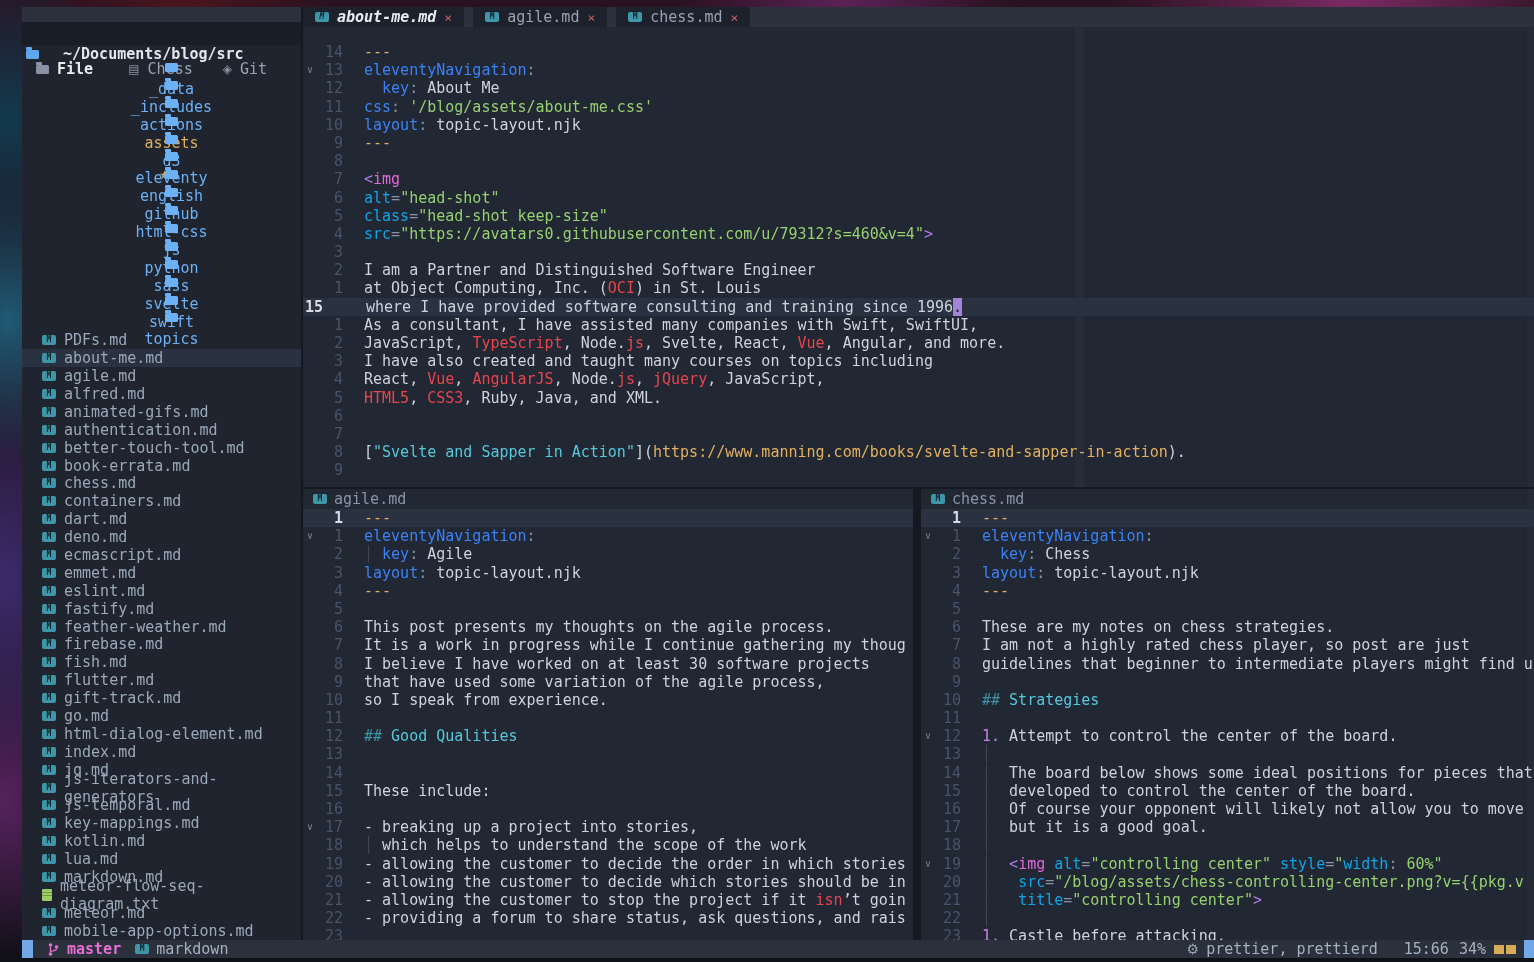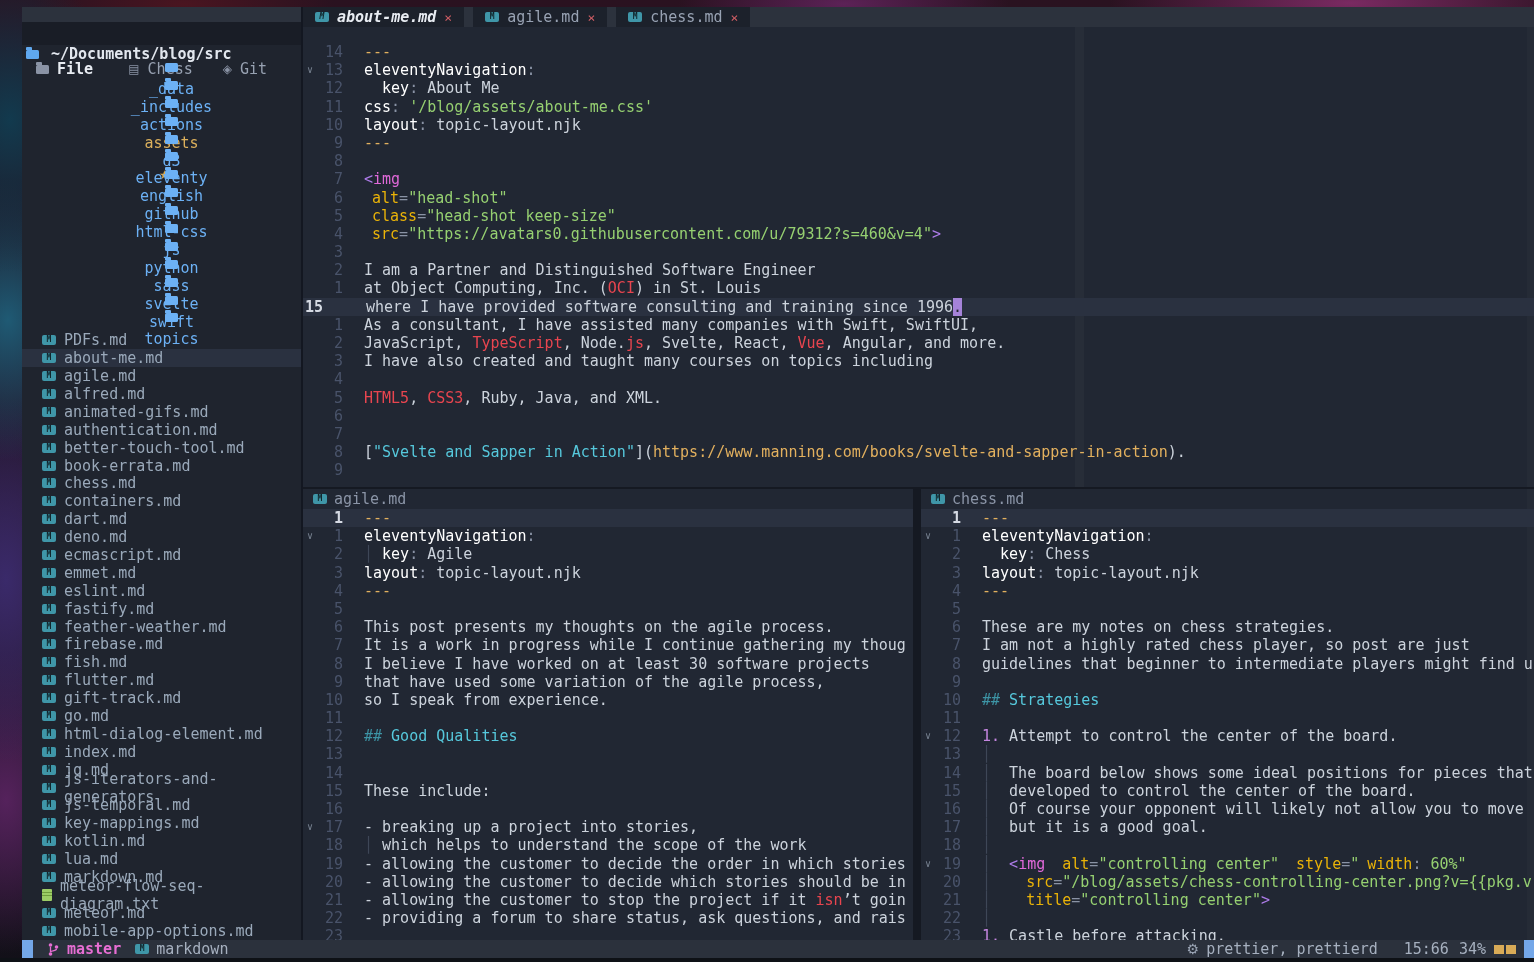--- a/index.html
+++ b/index.html
@@ -17,21 +17,21 @@
       linear-gradient(180deg,#2a1220 0%,#1c1220 30%,#2c1a38 60%,#121018 100%);}
   .app{position:absolute;left:22px;top:7px;width:1512px;height:933px;display:flex;}
   
   .sidebar{width:279px;flex:none;background:#1f242e;border-right:2px solid #131721;
            display:flex;flex-direction:column;overflow:hidden;}
   .sb-header{height:15px;flex:none;background:#2c323d;}
   .sb-tabs{height:23px;flex:none;display:flex;background:#191d26;}
   .sb-tab{display:flex;align-items:center;gap:8px;padding:0 14px;flex:1;
           color:#97a1b1;border-right:2px solid #0e1116;cursor:default;margin-top:47px;}
   .sb-tab.active{background:#262c37;color:#e8ecf2;font-weight:bold;}
-  .sb-path{height:18px;flex:none;display:flex;align-items:center;gap:12px;padding-left:4px;
+  .sb-path{height:18px;flex:none;display:flex;align-items:center;gap:24px;padding-left:4px;
            color:#e2e7ee;font-weight:bold;}
   .sb-list{flex:1;overflow:hidden;}
   .sb-item{height:17.9px;display:flex;align-items:center;gap:8px;padding-left:20px;color:#9aa9ba;}
   .sb-item.folder{color:#6cb1f5;flex-direction:column;}
   .sb-item.accent{color:#dcb05c;}
   .sb-item.selected{background:#2a3140;}
   .sb-item .spacer{flex:1;}
   .star{color:#d9a94f;font-family:"DejaVu Sans",sans-serif;font-size:12px;margin-right:14px;}
   
   .ico-folder{width:13px;height:9px;background:#6cb1f5;border-radius:1.5px;position:relative;flex:none;}
@@ -65,22 +65,22 @@
   .row{position:relative;z-index:1;height:18.2px;line-height:18.2px;display:flex;white-space:pre;}
   .row.cur{background:#2a3140;}
   .fold{width:14px;flex:none;text-align:center;color:#76808f;font-size:10px;}
   .ln{width:26px;flex:none;text-align:right;color:#49536a;}
   .row.cur .ln{color:#d5dae3;font-weight:bold;}
   .pane-top .row.cur .fold{width:0;}
   .pane-top .row.cur .ln{width:40px;text-align:left;padding-left:2px;}
   .txt{padding-left:21px;flex:none;}
   
   .sg-org{color:#e2b05e;}
-  .sg-key{color:#ffffff;}
-  .sg-attr{color:#eab308;margin-left:8px;}
+  .sg-key{color:#3b82f6;}
+  .sg-attr{color:#0ea5e9;}
   .sg-pun{color:#8a93a5;}
   .sg-str{color:#96d071;}
   .sg-red{color:#e8454f;text-align:right;}
   .sg-cy{color:#56c8dc;}
   .sg-cyd{color:#3d94a5;}
   .sg-br{color:#ad7be8;}
   .sg-tag{color:#e069d9;}
   .sg-pur{color:#c586e0;}
   .sg-gd{color:#3e4757;}
   .sg-cursor{background:#a583d9;color:#20252e;}
@@ -359,21 +359,21 @@
           <div class="row"><span class="fold"></span><span class="ln">6</span><span class="txt"><span class="sg-attr">alt</span><span class="sg-pun">=</span><span class="sg-str">"head-shot"</span></span></div>
           <div class="row"><span class="fold"></span><span class="ln">5</span><span class="txt"><span class="sg-attr">class</span><span class="sg-pun">=</span><span class="sg-str">"head-shot keep-size"</span></span></div>
           <div class="row"><span class="fold"></span><span class="ln">4</span><span class="txt"><span class="sg-attr">src</span><span class="sg-pun">=</span><span class="sg-str">"https://avatars0.githubusercontent.com/u/79312?s=460&amp;v=4"</span><span class="sg-br">&gt;</span></span></div>
           <div class="row"><span class="fold"></span><span class="ln">3</span><span class="txt"></span></div>
           <div class="row"><span class="fold"></span><span class="ln">2</span><span class="txt"><span>I am a Partner and Distinguished Software Engineer</span></span></div>
           <div class="row"><span class="fold"></span><span class="ln">1</span><span class="txt"><span>at Object Computing, Inc. (</span><span class="sg-red">OCI</span><span>) in St. Louis</span></span></div>
           <div class="row cur"><span class="fold"></span><span class="ln">15</span><span class="txt"><span>where I have provided software consulting and training since 1996</span><span class="sg-cursor">.</span></span></div>
           <div class="row"><span class="fold"></span><span class="ln">1</span><span class="txt"><span>As a consultant, I have assisted many companies with Swift, SwiftUI,</span></span></div>
           <div class="row"><span class="fold"></span><span class="ln">2</span><span class="txt"><span>JavaScript, </span><span class="sg-red">TypeScript</span><span>, Node.</span><span class="sg-red">js</span><span>, Svelte, React, </span><span class="sg-red">Vue</span><span>, Angular, and more.</span></span></div>
           <div class="row"><span class="fold"></span><span class="ln">3</span><span class="txt"><span>I have also created and taught many courses on topics including</span></span></div>
-          <div class="row"><span class="fold"></span><span class="ln">4</span></div>
+          <div class="row"><span class="fold"></span><span class="ln">4</span><span class="txt"><span>React, </span><span class="sg-red">Vue</span><span>, </span><span class="sg-red">AngularJS</span><span>, Node.</span><span class="sg-red">js</span><span>, </span><span class="sg-red">jQuery</span><span>, JavaScript,</span></span></div>
           <div class="row"><span class="fold"></span><span class="ln">5</span><span class="txt"><span class="sg-red">HTML5</span><span>, </span><span class="sg-red">CSS3</span><span>, Ruby, Java, and XML.</span></span></div>
           <div class="row"><span class="fold"></span><span class="ln">6</span><span class="txt"></span></div>
           <div class="row"><span class="fold"></span><span class="ln">7</span></div>
           <div class="row"><span class="fold"></span><span class="ln">8</span><span class="txt"><span>[</span><span class="sg-cy">"Svelte and Sapper in Action"</span><span>](</span><span class="sg-org">https://www.manning.com/books/svelte-and-sapper-in-action</span><span>).</span></span></div>
           <div class="row"><span class="fold"></span><span class="ln">9</span><span class="txt"></span></div>
         </section>
 
       <div class="hsep"></div>
 
       <div class="bottom">

